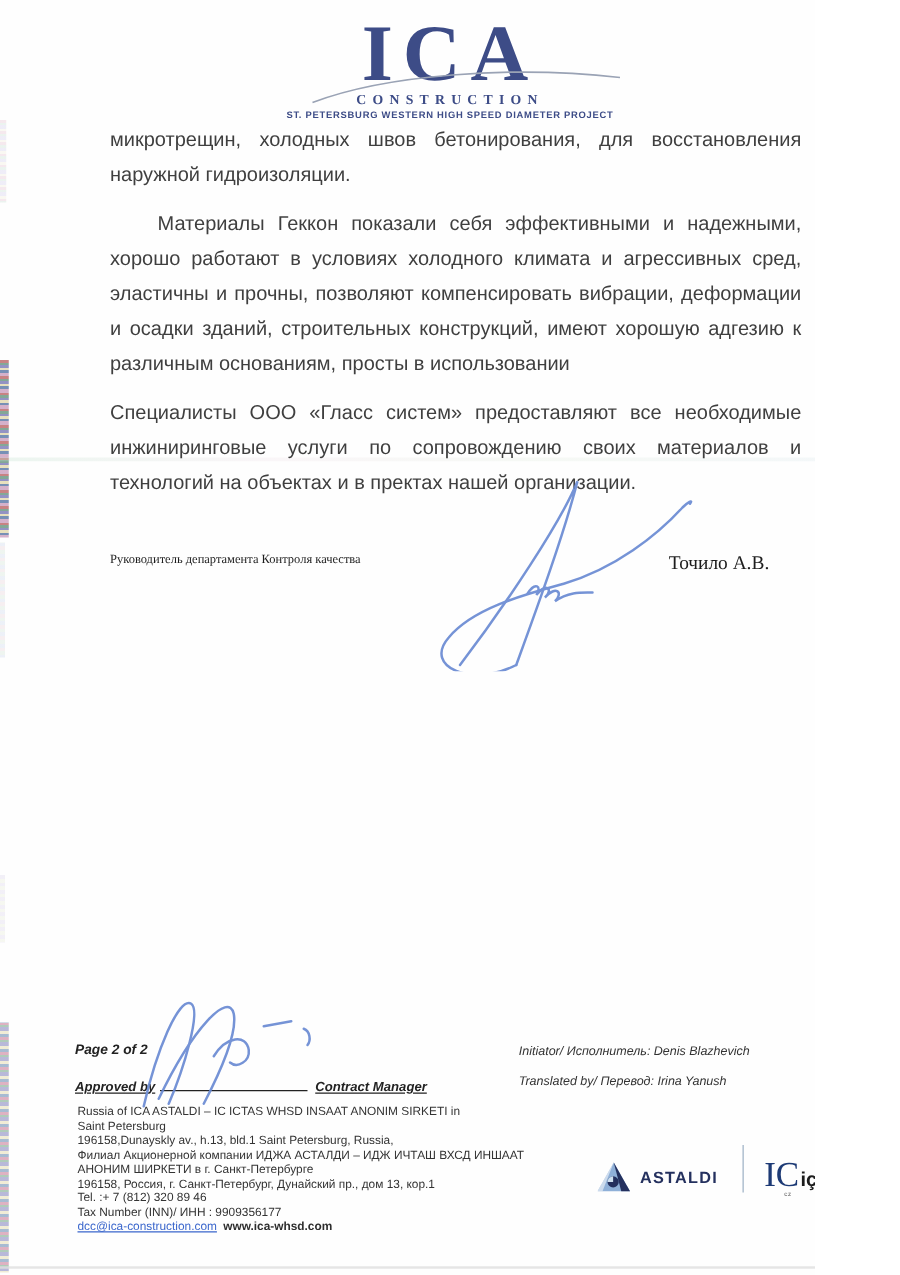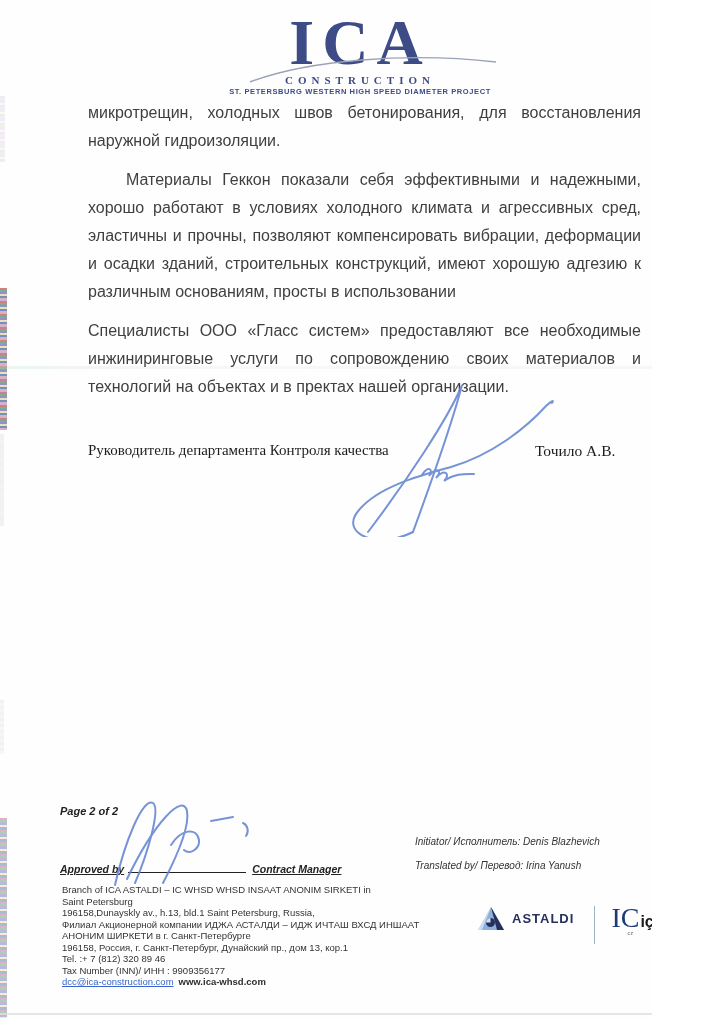--- a/index.html
+++ b/index.html
@@ -24,30 +24,30 @@
   
   .body-text{
     position:absolute;left:88px;top:99px;width:553px;
     font-size:16px;line-height:28px;color:#3f3f3f;text-align:justify;
   }
   .body-text p{margin:0 0 11px 0;}
   .body-text p.indent{text-indent:38px;}
   
   .sig-title{
     position:absolute;left:88px;top:442px;
-    font-family:"Liberation Serif",serif;font-size:15px;color:#1d1d1d;
+    font-family:"Liberation Serif",serif;font-size:10px;color:#1d1d1d;
   }
   .sig-name{
     position:absolute;left:535px;top:442px;
     font-family:"Liberation Serif",serif;font-size:15.5px;color:#1d1d1d;
   }
   .sig-main{position:absolute;left:330px;top:382px;}
   
   .page-label{
-    position:absolute;left:60px;top:805px;
+    position:absolute;left:60px;top:834px;
     font-size:11px;font-style:italic;font-weight:700;color:#222;
   }
   .approved-row{
     position:absolute;left:60px;top:862px;font-size:10.5px;font-style:italic;
     font-weight:700;color:#222;white-space:nowrap;text-decoration:underline;
   }
   .approved-line{
     display:inline-block;width:118px;border-bottom:1.3px solid #222;
     height:10px;margin:0 6px 0 4px;
   }
@@ -57,21 +57,21 @@
   }
   .address-block .email{color:#3a66cc;text-decoration:underline;}
   .address-block .website{font-weight:700;color:#2e2e2e;margin-left:5px;}
   .initiator-line{
     position:absolute;left:415px;top:836px;font-size:10px;font-style:italic;color:#333;
   }
   .translated-line{
     position:absolute;left:415px;top:860px;font-size:10px;font-style:italic;color:#333;text-align:right;
   }
   
-  .logos-row{position:absolute;left:478px;top:906px;height:48px;display:flex;align-items:flex-start;}
+  .logos-row{position:absolute;left:478px;top:906px;height:48px;display:flex;align-items:flex-end;}
   .astaldi{display:flex;align-items:center;gap:7px;}
   .astaldi-label{
     font-size:13px;font-weight:700;color:#24305e;letter-spacing:1px;
   }
   .logo-divider{width:1px;height:38px;background:#9fb2c6;margin:0 16px 0 20px;}
   .ictas{display:flex;align-items:baseline;position:relative;}
   .ictas-ic{
     font-family:"Liberation Serif",serif;font-size:28px;color:#1d3a75;line-height:24px;
   }
   .ictas-sub{
@@ -142,21 +142,21 @@
     <g fill="none" stroke="#6788d2" stroke-width="2" stroke-linecap="round" opacity="0.9">
       <path d="M20,102 C30,58 48,14 58,20 C66,26 52,72 40,100"></path>
       <path d="M32,96 C60,38 88,10 92,28 C95,44 80,77 68,100"></path>
       <path d="M76,62 c10,-16 26,-18 28,-5 c1,9 -9,15 -15,10"></path>
       <path d="M116,38 l22,-4"></path>
       <path d="M148,40 c5,2 6,9 3,13"></path>
     </g>
   </svg>
 
   <div class="address-block">
-    <div>Branch of ICA ASTALDI – IC WHSD WHSD INSAAT ANONIM SIRKETI in</div>
+    <div>Russia of ICA ASTALDI – IC ICTAS WHSD INSAAT ANONIM SIRKETI in</div>
     <div>Saint Petersburg</div>
     <div>196158,Dunayskly av., h.13, bld.1 Saint Petersburg, Russia,</div>
     <div>Филиал Акционерной компании ИДЖА АСТАЛДИ – ИДЖ ИЧТАШ ВХСД ИНШААТ</div>
     <div>АНОНИМ ШИРКЕТИ в г. Санкт-Петербурге</div>
     <div>196158, Россия, г. Санкт-Петербург, Дунайский пр., дом 13, кор.1</div>
     <div>Tel. :+ 7 (812) 320 89 46</div>
     <div>Tax Number (INN)/ ИНН : 9909356177</div>
     <div>
       <span class="email">dcc@ica-construction.com</span><span class="website">www.ica-whsd.com</span>
     </div>

